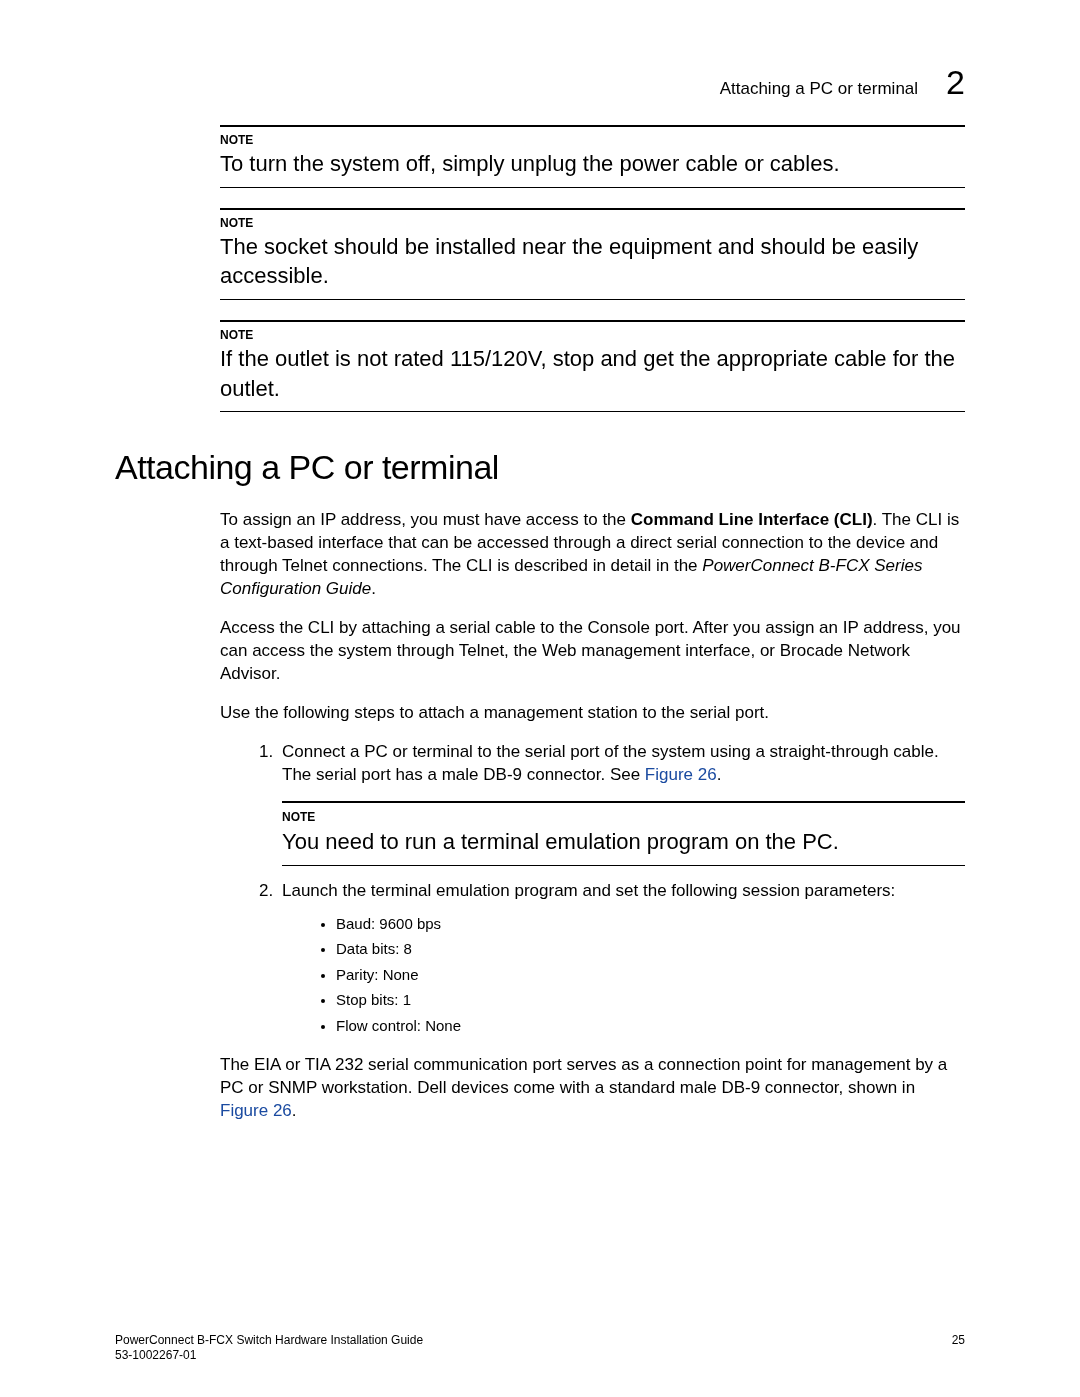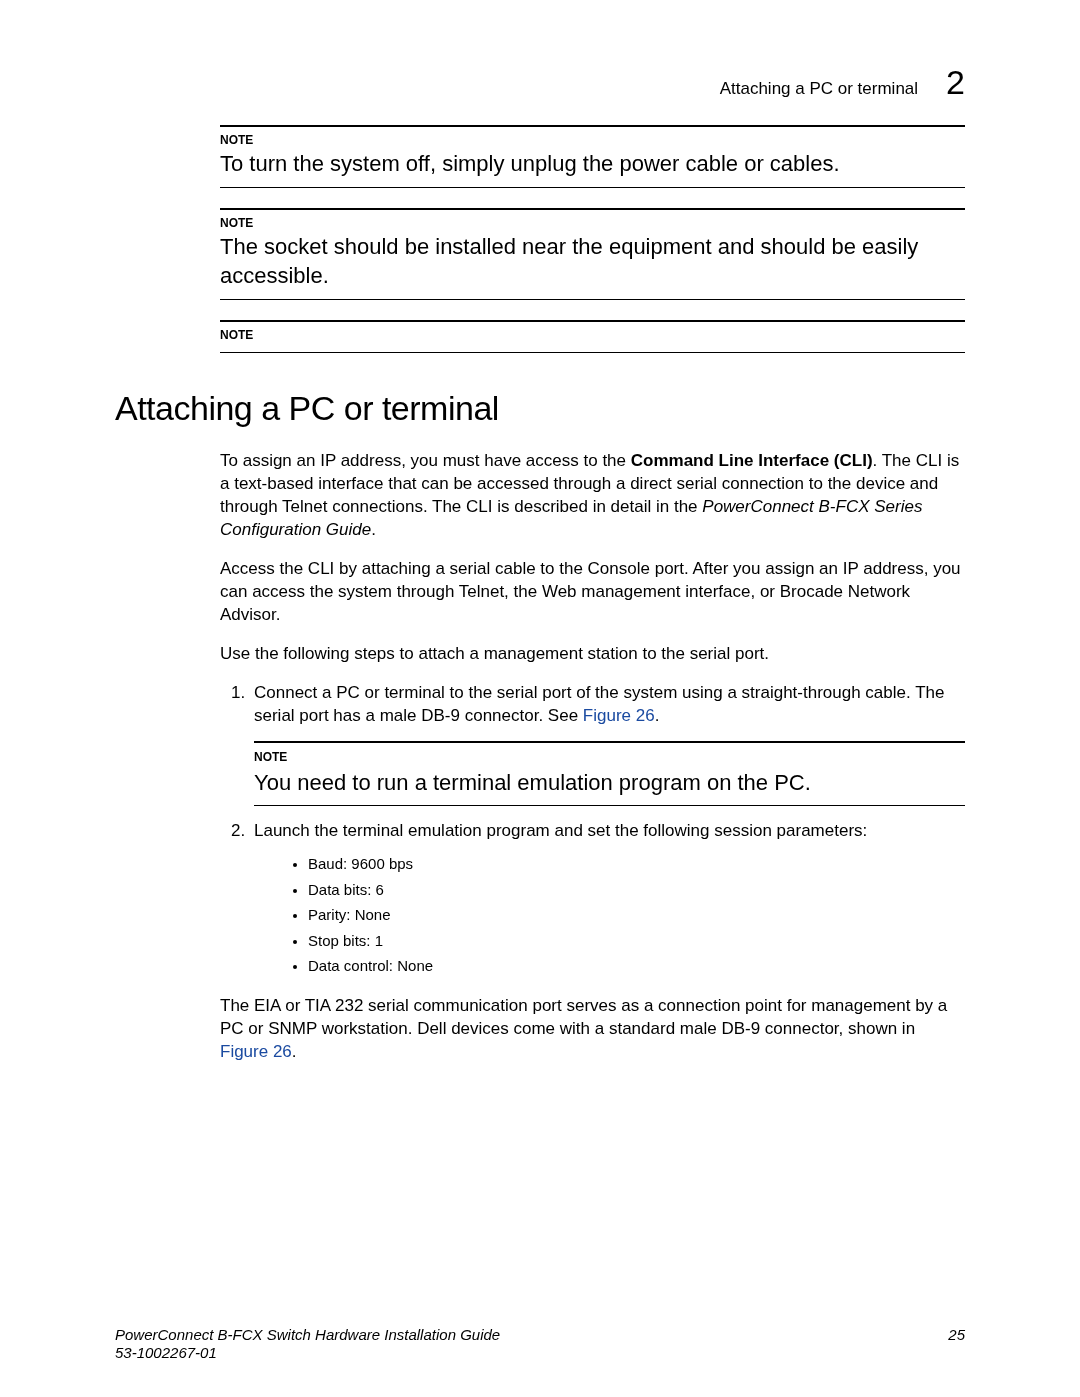--- a/index.html
+++ b/index.html
@@ -69,20 +69,21 @@
   .link { color: #1a4aa0; }
   ol.steps {
     font-size: 17px;
     line-height: 1.35;
     padding-left: 30px;
     margin: 0 0 16px 0;
   }
   ol.steps > li {
     padding-left: 4px;
     margin-bottom: 14px;
+    margin-left: 28px;
   }
   .note-inline {
     border-top: 2px solid #000;
     border-bottom: 1px solid #000;
     padding: 6px 0 8px 0;
     margin: 14px 0 14px 0;
   }
   ul.bullets {
     list-style: disc;
     font-size: 15px;
@@ -93,22 +94,21 @@
   ul.bullets li { padding-left: 0px; }
   ul.bullets li::marker { font-size: 14px; }
   .footer {
     position: absolute;
     bottom: 34px;
     left: 115px;
     right: 115px;
     display: flex;
     justify-content: space-between;
     align-items: flex-start;
-    font-style: italic;
-    font-size: 15px;
+    font-size: 12px;
   }
   .footer .left { line-height: 1.25; }
 </style>
 </head>
 <body>
 
 <div class="page">
 
   <div class="running-head">
     <span class="title">Attaching a PC or terminal</span>
@@ -122,20 +122,21 @@
       <div class="note-text">To turn the system off, simply unplug the power cable or cables.</div>
     </div>
 
     <div class="note-block">
       <div class="note-label">NOTE</div>
       <div class="note-text">The socket should be installed near the equipment and should be easily accessible.</div>
     </div>
 
     <div class="note-block last">
       <div class="note-label">NOTE</div>
+      <div class="note-text">If the outlet is not rated 115/120V, stop and get the appropriate cable for the outlet.</div>
     </div>
   </div>
 
   <h1 class="section-heading">Attaching a PC or terminal</h1>
 
   <div class="content-col">
 
     <p class="body">
       <span>To assign an IP address, you must have access to the </span><span class="bolditalic">Command Line Interface (CLI)</span><span>. The CLI is a text-based interface that can be accessed through a direct serial connection to the device and through Telnet connections. The CLI is described in detail in the </span><span class="italic">PowerConnect B-FCX Series Configuration Guide</span><span>.</span>
     </p>
@@ -150,24 +151,24 @@
 
         <div class="note-inline">
           <div class="note-label">NOTE</div>
           <div class="note-text">You need to run a terminal emulation program on the PC.</div>
         </div>
       </li>
       <li>
         <span>Launch the terminal emulation program and set the following session parameters:</span>
         <ul class="bullets">
           <li>Baud:  9600 bps</li>
-          <li>Data bits:  6</li>
+          <li>Data bits:  8</li>
           <li>Parity:  None</li>
           <li>Stop bits:  1</li>
-          <li>Data control:  None</li>
+          <li>Flow control:  None</li>
         </ul>
       </li>
     </ol>
 
     <p class="body">
       <span>The EIA or TIA 232 serial communication port serves as a connection point for management by a PC or SNMP workstation. Dell devices come with a standard male DB-9 connector, shown in </span><span class="link">Figure 26</span><span>.</span>
     </p>
 
   </div>
 

